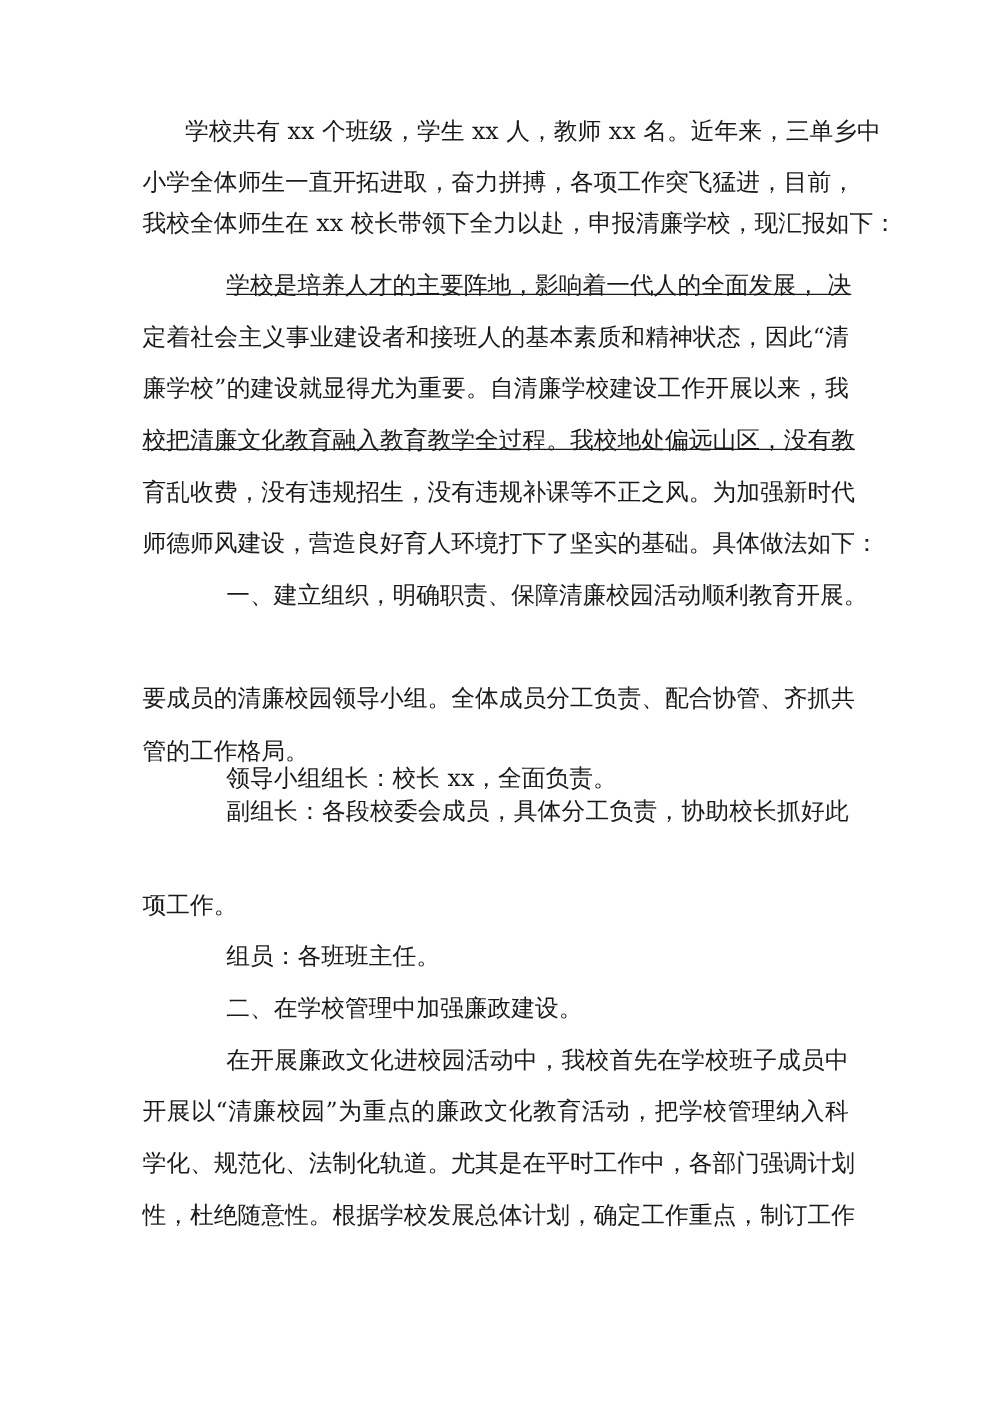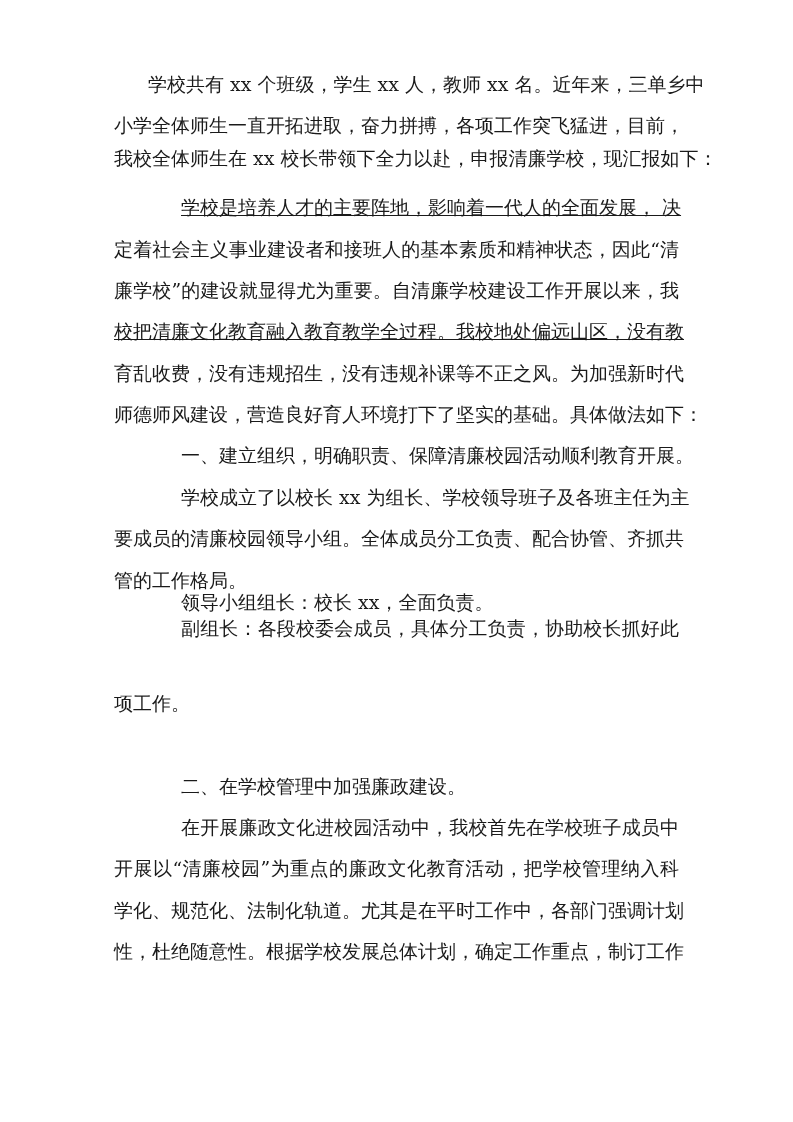--- a/index.html
+++ b/index.html
@@ -1,42 +1,42 @@
 <!DOCTYPE html>
 <html><head>
 <meta charset="utf-8">
 <style>
   html, body { margin: 0; padding: 0; background: #ffffff; }
   body { width: 793px; height: 1122px; position: relative; overflow: hidden;
          font-family: "DejaVu Serif", "Liberation Serif", serif; color: #1a1a1a; }
   .page { position: absolute; left: 0; top: 0; width: 793px; height: 1122px; background: #fff; }
   .line { position: absolute; left: 114px; width: 565px; font-size: 19px; line-height: 24px;
-          white-space: nowrap; text-align: justify; text-align-last: justify; letter-spacing: 0px; }
+          white-space: nowrap; text-align: justify; text-align-last: justify; letter-spacing: 0px; margin-top: 21px; }
   .line.last { text-align-last: left; }
   .indent1 { left: 148px; width: 531px; }
   .indent2 { left: 181px; width: 498px; }
 </style>
 </head>
 <body>
 
 <div class="page" id="page">
     <div class="line indent1" style="top: 72px;">学校共有 xx 个班级，学生 xx 人，教师 xx 名。近年来，三单乡中</div>
     <div class="line" style="top: 113px;">小学全体师生一直开拓进取，奋力拼搏，各项工作突飞猛进，目前，</div>
     <div class="line" style="top: 146px;">我校全体师生在 xx 校长带领下全力以赴，申报清廉学校，现汇报如下：</div>
     <div class="line indent2" style="top: 195px; text-decoration: underline;">学校是培养人才的主要阵地，影响着一代人的全面发展， 决</div>
     <div class="line" style="top: 237px;">定着社会主义事业建设者和接班人的基本素质和精神状态，因此“清</div>
     <div class="line" style="top: 278px;">廉学校”的建设就显得尤为重要。自清廉学校建设工作开展以来，我</div>
     <div class="line" style="top: 319px; text-decoration: underline;">校把清廉文化教育融入教育教学全过程。我校地处偏远山区，没有教</div>
     <div class="line" style="top: 361px;">育乱收费，没有违规招生，没有违规补课等不正之风。为加强新时代</div>
     <div class="line" style="top: 402px;">师德师风建设，营造良好育人环境打下了坚实的基础。具体做法如下：</div>
     <div class="line indent2" style="top: 443px;">一、建立组织，明确职责、保障清廉校园活动顺利教育开展。</div>
-    <div class="line indent2" style="top: 485px;">学校成立了以校长 xx 为组长、学校领导班子及各班主任为主</div>
     <div class="line" style="top: 526px;">要成员的清廉校园领导小组。全体成员分工负责、配合协管、齐抓共</div>
     <div class="line last" style="top: 568px;">管的工作格局。</div>
     <div class="line indent2 last" style="top: 590px;">领导小组组长：校长 xx，全面负责。</div>
     <div class="line indent2" style="top: 616px;">副组长：各段校委会成员，具体分工负责，协助校长抓好此</div>
     <div class="line last" style="top: 691px;">项工作。</div>
+    <div class="line indent2 last" style="top: 732px;">组员：各班班主任。</div>
     <div class="line indent2 last" style="top: 774px;">二、在学校管理中加强廉政建设。</div>
     <div class="line" style="top: 856px;">开展以“清廉校园”为重点的廉政文化教育活动，把学校管理纳入科</div>
     <div class="line indent2" style="top: 815px;">在开展廉政文化进校园活动中，我校首先在学校班子成员中</div>
     <div class="line" style="top: 898px;">学化、规范化、法制化轨道。尤其是在平时工作中，各部门强调计划</div>
     <div class="line" style="top: 939px;">性，杜绝随意性。根据学校发展总体计划，确定工作重点，制订工作</div>
   </div>
 
 </body></html>

